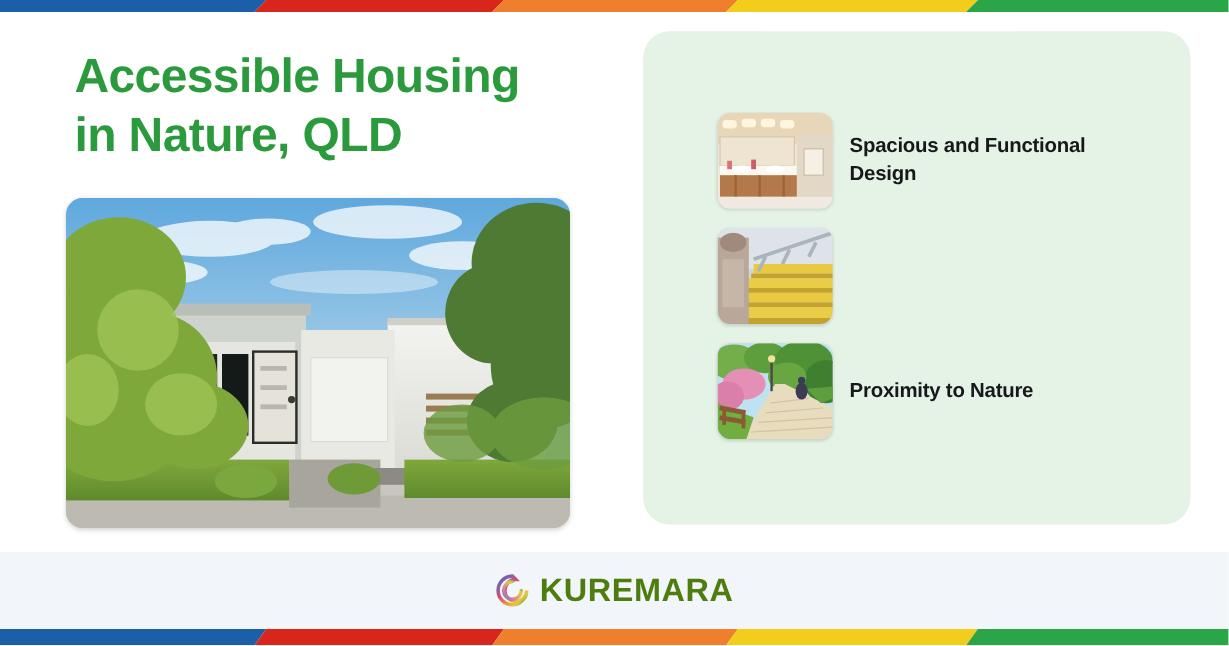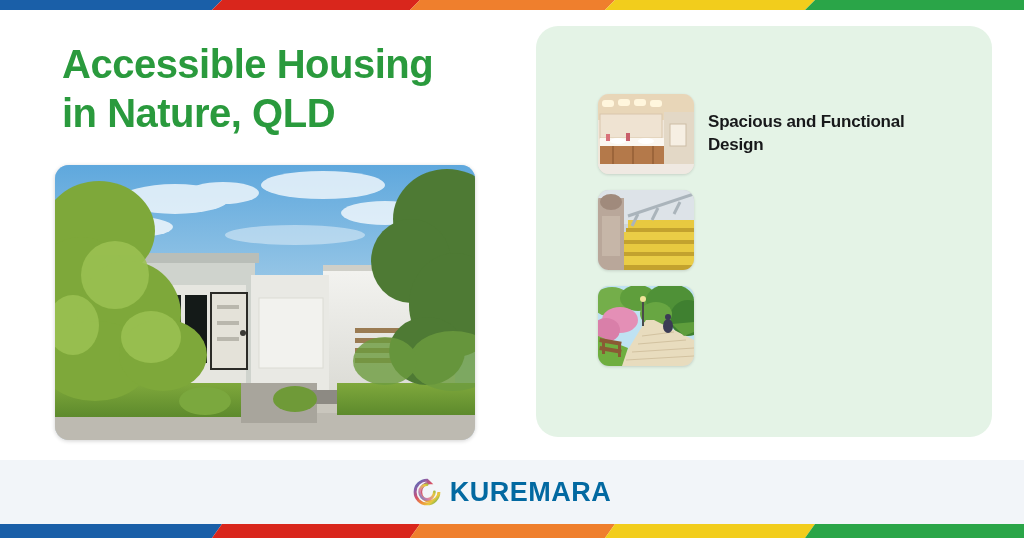--- a/index.html
+++ b/index.html
@@ -64,21 +64,21 @@
 
   
   .footer {
     position:absolute; left:0; bottom:14px; width:1024px; height:64px;
     background:#f2f5f9;
     display:flex; align-items:center; justify-content:center; gap:9px;
   }
   .brand-mark { width:28px; height:28px; flex:0 0 auto; }
   .brand-mark svg { display:block; width:100%; height:100%; }
   .brand-text {
-    font-size:27px; font-weight:bold; color:#0369a1; letter-spacing:0.5px;
+    font-size:27px; font-weight:bold; color:#4d7c0f; letter-spacing:0.5px;
   }
 </style>
 </head>
 <body>
 
 <div class="stripe top">
   <div class="seg s0"></div>
   <div class="seg s1"></div>
   <div class="seg s2"></div>
   <div class="seg s3"></div>
@@ -287,20 +287,21 @@
               <rect x="20" y="59" width="3" height="12"></rect>
             </g>
 
             <rect x="44" y="14" width="2" height="26" fill="#4a4a4a"></rect>
             <circle cx="45" cy="13" r="3" fill="#f0e49a"></circle>
 
             <ellipse cx="70" cy="40" rx="5" ry="7" fill="#3b3b55"></ellipse>
             <circle cx="70" cy="31" r="3" fill="#3b3b55"></circle>
           </svg>
         </div>
+        <div class="feature-label">Proximity to Nature</div>
       </div>
 
     </div>
   </div>
 </div>
 
 <div class="footer">
   <div class="brand-mark">
     <svg viewBox="0 0 40 40">
       <defs>

